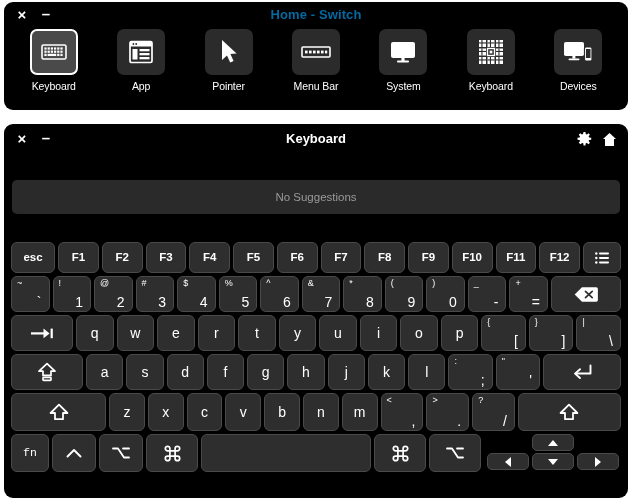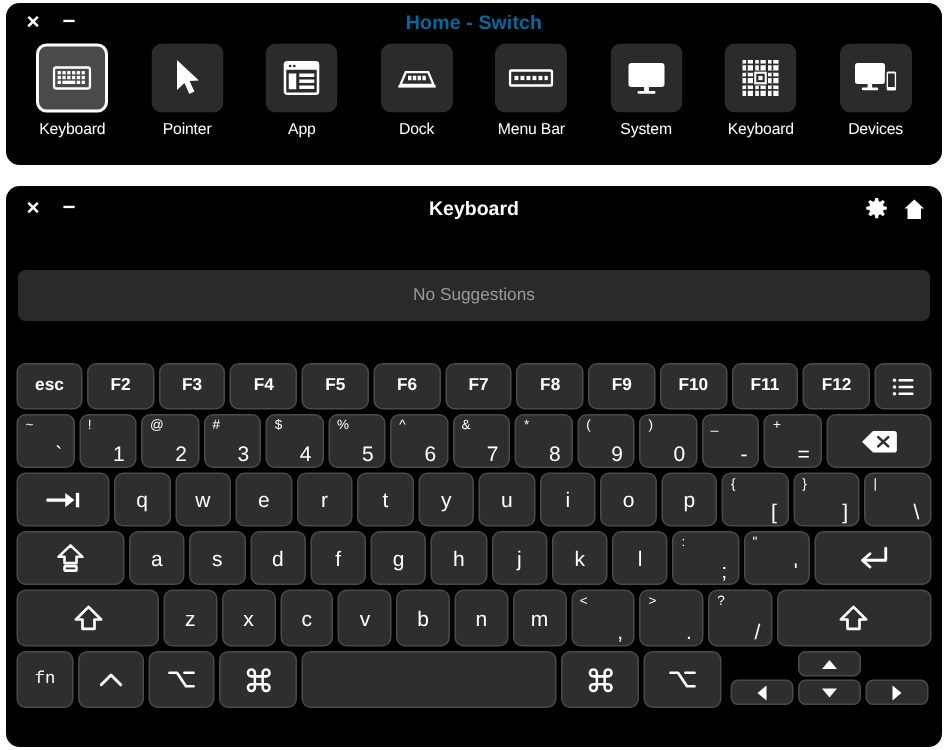--- a/index.html
+++ b/index.html
@@ -210,58 +210,43 @@
               <rect x="16.2" y="10.8" width="2.2" height="2.2"></rect>
                 <rect x="19.4" y="10.8" width="2.2" height="2.2"></rect>
             </g>
           </svg>
         </div>
         <div class="sw-label">Keyboard</div>
       </div>
 
       <div class="sw-tile">
         <div class="sw-icon-box">
-          <svg width="20" height="26" viewBox="0 0 20 26">
-            <path d="M3 1 L3 21 L8 16.4 L11.2 23.6 L14.6 22 L11.4 15 L17.6 14.6 Z" fill="#fff"></path>
-          </svg>
-        </div>
-        <div class="sw-label">Pointer</div>
-      </div>
-
-      <div class="sw-tile">
-        <div class="sw-icon-box">
           <svg width="26" height="26" viewBox="0 0 26 26">
             <rect x="2" y="2.5" width="22" height="21" rx="1.5" fill="none" stroke="#fff" stroke-width="1.7"></rect>
             <rect x="2" y="2.5" width="22" height="5" fill="#fff"></rect>
             <circle cx="5.4" cy="5" r="0.9" fill="#2b2b2b"></circle>
               <circle cx="8.2" cy="5" r="0.9" fill="#2b2b2b"></circle>
             <rect x="4.5" y="10" width="5" height="10.5" fill="#fff"></rect>
             <rect x="11.5" y="10" width="10" height="2.3" fill="#fff"></rect>
             <rect x="11.5" y="14" width="10" height="2.3" fill="#fff"></rect>
             <rect x="11.5" y="18" width="10" height="2.3" fill="#fff"></rect>
           </svg>
         </div>
         <div class="sw-label">App</div>
       </div>
 
       <div class="sw-tile">
         <div class="sw-icon-box">
-          <svg width="30" height="16" viewBox="0 0 30 16">
-            <path d="M4 12.5 L7.5 4 L22.5 4 L26 12.5 Z" fill="none" stroke="#fff" stroke-width="1.5"></path>
-            <g fill="#fff">
-              <rect x="9" y="6.5" width="2.3" height="3"></rect>
-                <rect x="12.2" y="6.5" width="2.3" height="3"></rect>
-              <rect x="15.4" y="6.5" width="2.3" height="3"></rect>
-                <rect x="18.6" y="6.5" width="2.3" height="3"></rect>
-            </g>
-            <rect x="2.5" y="12.8" width="25" height="1.6" fill="#fff"></rect>
+          <svg width="20" height="26" viewBox="0 0 20 26">
+            <path d="M3 1 L3 21 L8 16.4 L11.2 23.6 L14.6 22 L11.4 15 L17.6 14.6 Z" fill="#fff"></path>
           </svg>
         </div>
-        <div class="sw-label">Dock</div>
-      </div>
+        <div class="sw-label">Pointer</div>
+      </div>
+
 
       <div class="sw-tile">
         <div class="sw-icon-box">
           <svg width="30" height="12" viewBox="0 0 30 12">
             <rect x="1" y="1" width="28" height="10" rx="1" fill="none" stroke="#fff" stroke-width="1.6"></rect>
             <g fill="#fff">
               <rect x="4" y="4.6" width="2.6" height="2.8"></rect>
                 <rect x="8" y="4.6" width="2.6" height="2.8"></rect>
               <rect x="12" y="4.6" width="2.6" height="2.8"></rect>
                 <rect x="16" y="4.6" width="2.6" height="2.8"></rect>
@@ -361,20 +346,23 @@
       <span class="suggest-text">No Suggestions</span>
     </div>
 
     <div class="rows">
 
       <div class="krow row-fn">
         <div class="key esc f-esc">
             <span class="main">esc</span>
           </div>
         <div class="key fkey f-f">
+            <span class="main">F1</span>
+          </div>
+        <div class="key fkey f-f">
             <span class="main">F2</span>
           </div>
         <div class="key fkey f-f">
             <span class="main">F3</span>
           </div>
         <div class="key fkey f-f">
             <span class="main">F4</span>
           </div>
         <div class="key fkey f-f">
             <span class="main">F5</span>

